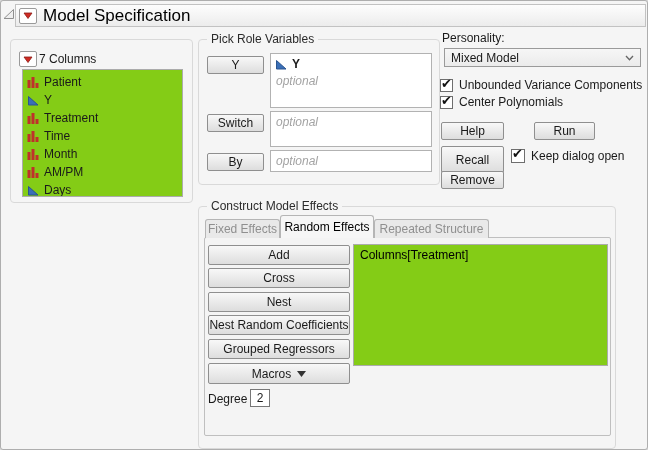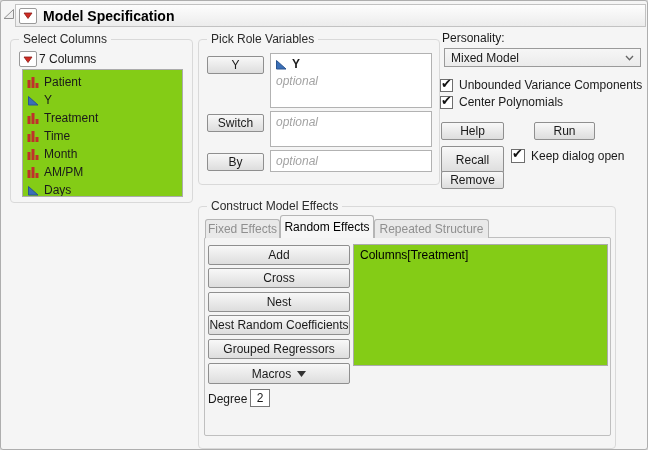--- a/index.html
+++ b/index.html
@@ -13,21 +13,21 @@
   .title-bar{
     position:absolute;left:14px;top:3px;width:629px;height:21px;
     border:1px solid #c2c2c2;background:linear-gradient(to bottom,#fdfdfd,#ececec);
     display:flex;align-items:center;
   }
   .red-tri-btn{
     width:16px;height:14px;background:#fff;border:1px solid #9a9a9a;border-radius:2px;
     display:inline-flex;align-items:center;justify-content:center;flex:0 0 auto;
   }
   .title-bar .red-tri-btn{margin-left:3px;}
-  .title-text{font-size:14px;font-weight:bold;margin-left:6px;color:#000;}
+  .title-text{font-size:17px;font-weight:normal;margin-left:6px;color:#000;}
   
   .groupbox{position:absolute;border:1px solid #d9d9d9;border-radius:4px;background:transparent;}
   .group-label{
     position:absolute;top:-8px;left:8px;background:#f5f5f5;padding:0 4px;color:#2b2b2b;
     white-space:nowrap;
   }
   
   .cols-header{position:absolute;left:8px;top:11px;display:flex;align-items:center;gap:2px;}
   .listbox{
     position:absolute;background:#84cc16;border:1px solid #ababab;overflow:hidden;
@@ -89,21 +89,20 @@
   <div class="title-bar">
     <span class="red-tri-btn">
       <svg width="10" height="9" viewBox="0 0 10 9">
           <polygon points="1,2 9,2 5,7.5" fill="#cf2b24" stroke="#8d1a14" stroke-width="0.8"></polygon>
         </svg>
     </span>
     <span class="title-text">Model Specification</span>
   </div>
 
   <div class="groupbox" style="left:9px;top:38px;width:181px;height:162px;">
-    <span class="group-label">Select Columns</span>
     <div class="cols-header">
       <span class="red-tri-btn">
         <svg width="10" height="9" viewBox="0 0 10 9">
             <polygon points="1,2 9,2 5,7.5" fill="#cf2b24" stroke="#8d1a14" stroke-width="0.8"></polygon>
           </svg>
       </span>
       <span>7 Columns</span>
     </div>
     <div class="listbox" style="left:11px;top:29px;width:159px;height:124px;padding-top:2px;">
       <div class="col-item">

